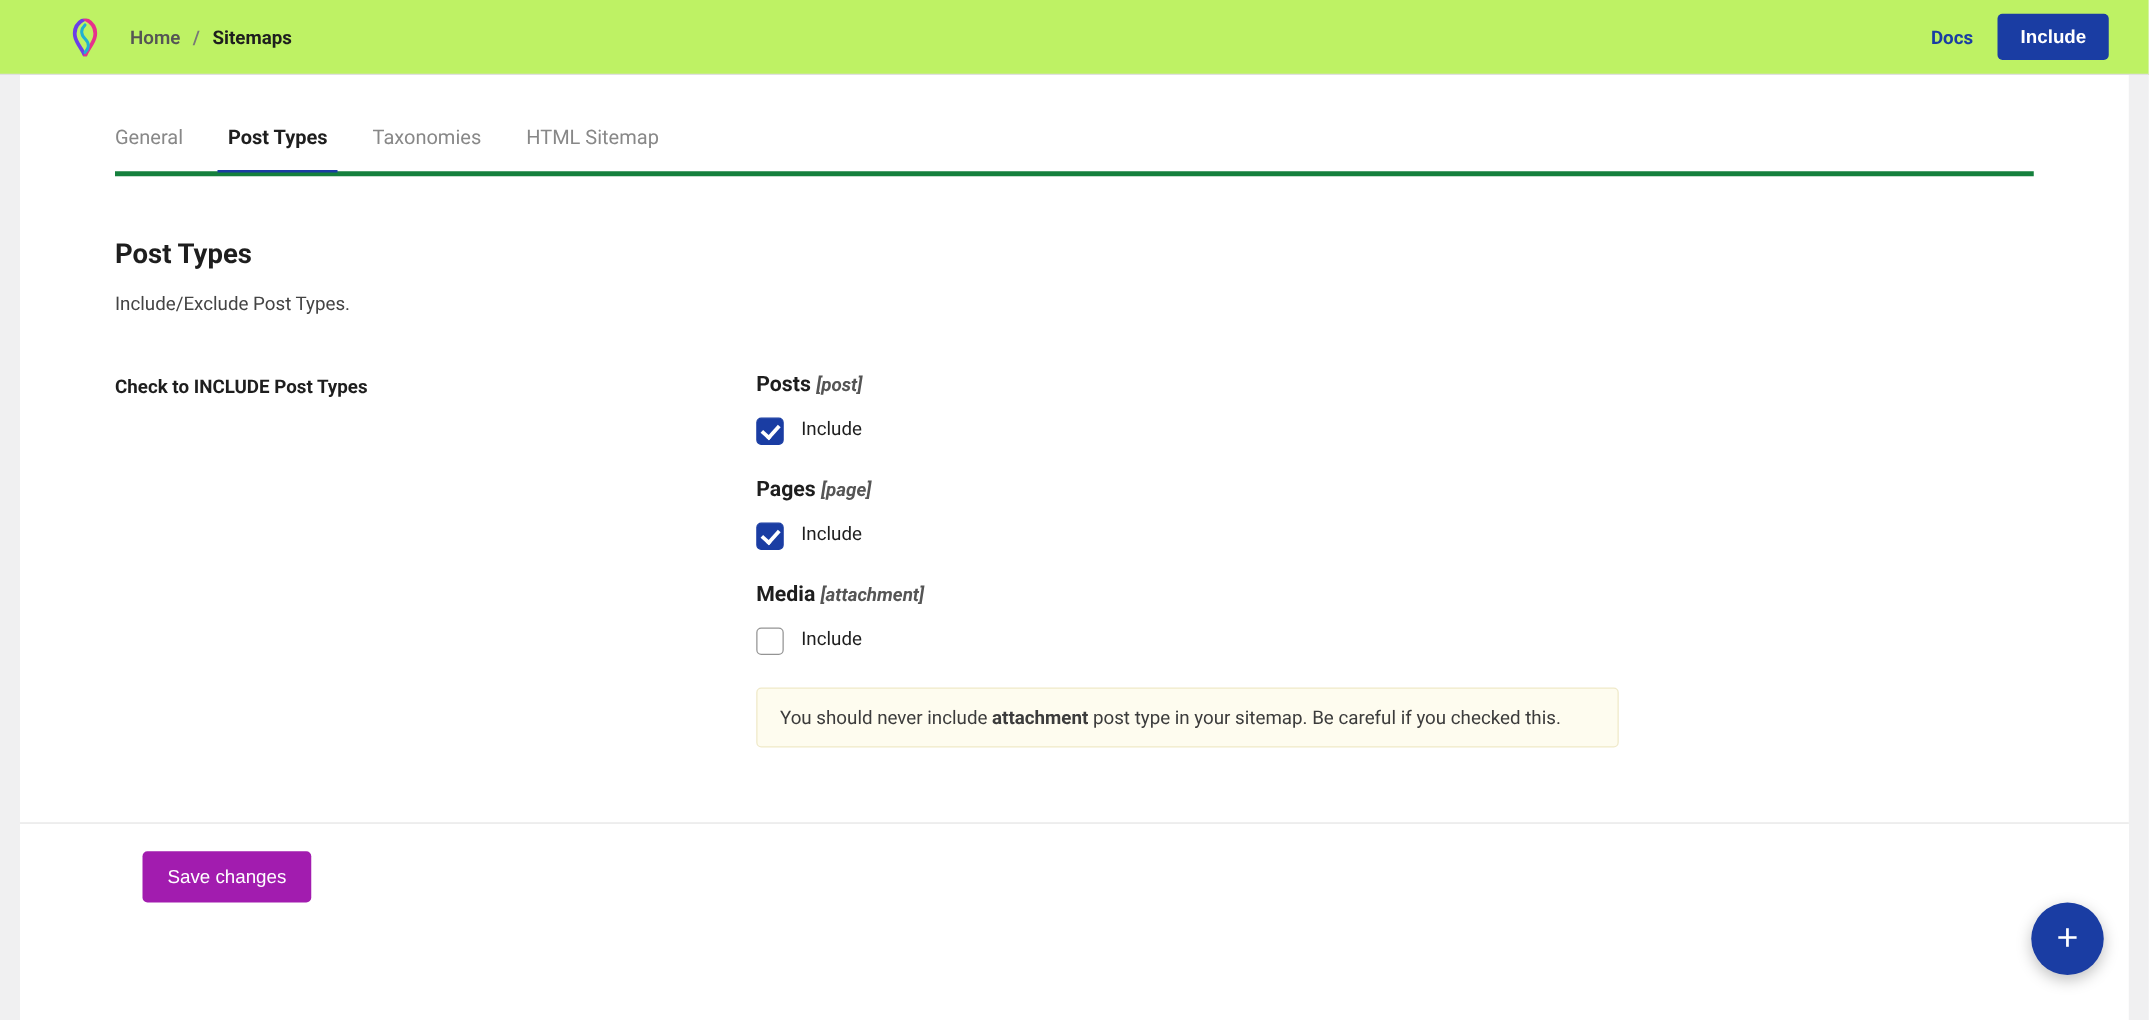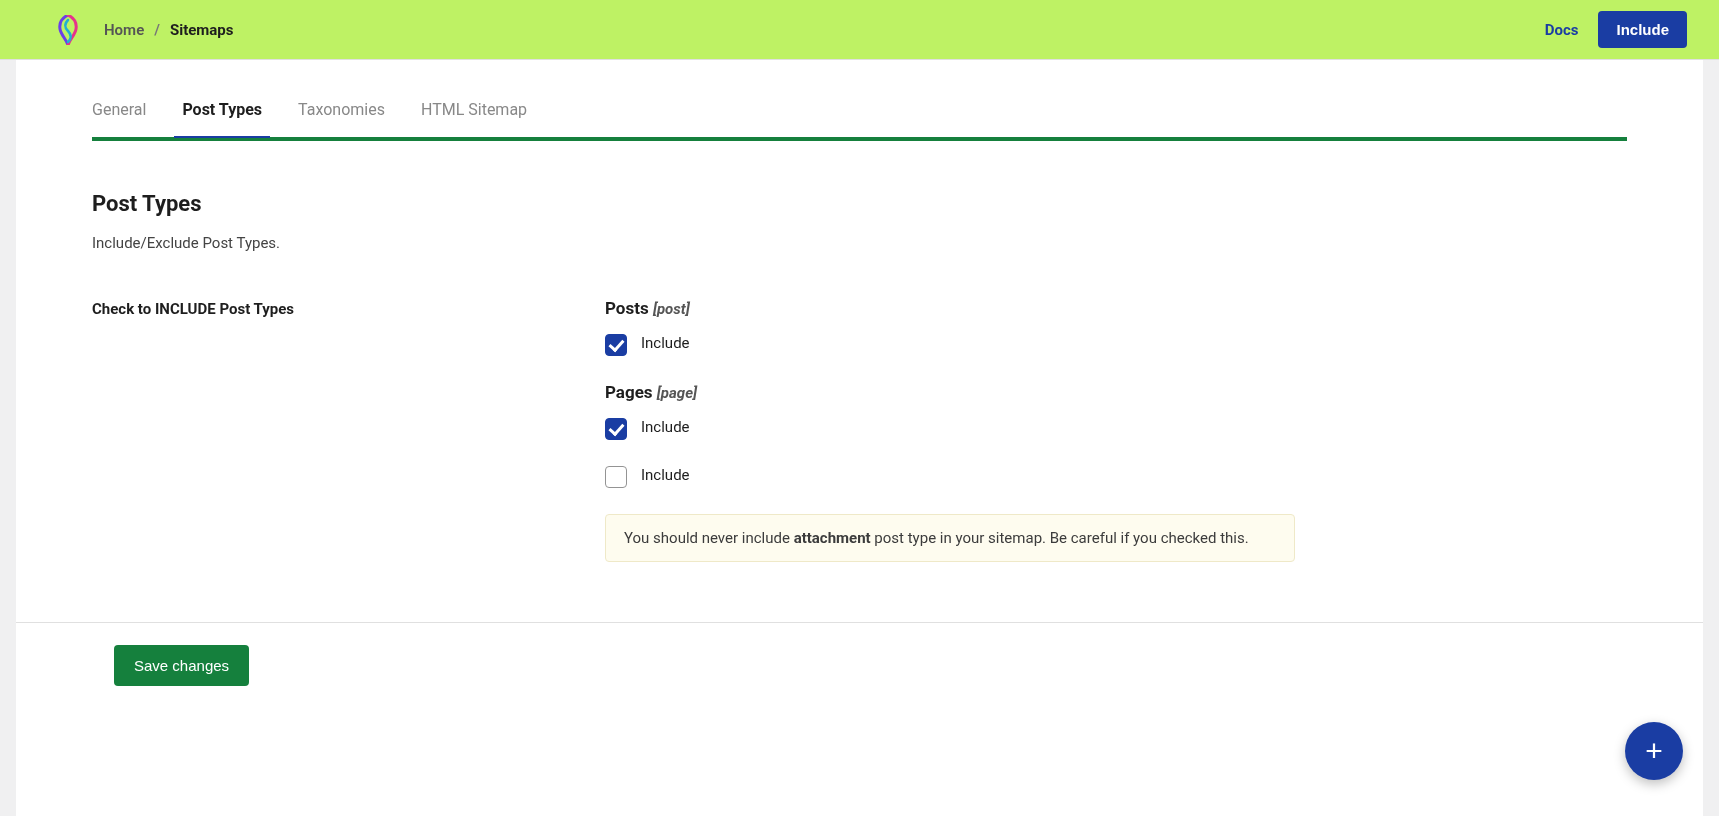--- a/index.html
+++ b/index.html
@@ -103,21 +103,21 @@
       border-radius: 4px;
       padding: 14px 18px;
       font-size: 15px;
       color: #3c3c3c;
       max-width: 690px;
     }
     .notice b { font-weight: 700; }
     .footer-sep { border: none; border-top: 1px solid #e0e0e0; margin: 60px 0 0 0; }
     .footer-actions { padding: 22px 76px 30px 98px; background: #fff; }
     .save-btn {
-      background: #15803d; color: #fff; border: none; border-radius: 4px;
+      background: #a21caf; color: #fff; border: none; border-radius: 4px;
       padding: 12px 20px; font-size: 15px; font-weight: 500; cursor: pointer;
     }
     .fab {
       position: fixed; right: 36px; bottom: 36px;
       width: 58px; height: 58px; border-radius: 50%;
       background: #1a3da3; color: #fff; font-size: 30px; line-height: 1;
       display: flex; align-items: center; justify-content: center;
       cursor: pointer; border: none; box-shadow: 0 4px 12px rgba(0,0,0,0.25);
     }
   </style>
@@ -175,20 +175,24 @@
             <span>Pages</span>
             <span class="pt-slug">[page]</span>
           </div>
           <label class="check-row">
             <input type="checkbox" class="chk" checked="" style="">
             <span class="chk-label">Include</span>
           </label>
         </div>
 
         <div class="pt-group">
+          <div class="pt-title">
+            <span>Media</span>
+            <span class="pt-slug">[attachment]</span>
+          </div>
           <label class="check-row">
             <input type="checkbox" class="chk" style="">
             <span class="chk-label">Include</span>
           </label>
         </div>
 
         <div class="notice">
           <span>You should never include </span><b>attachment</b><span> post type in your sitemap. Be careful if you checked this.</span>
         </div>
 

